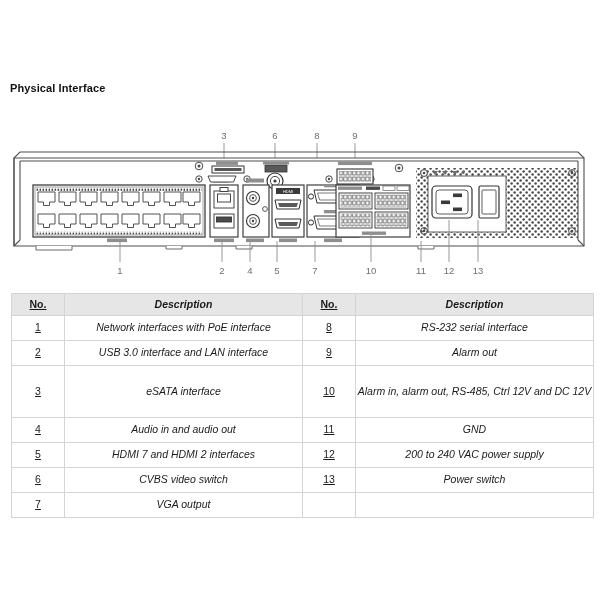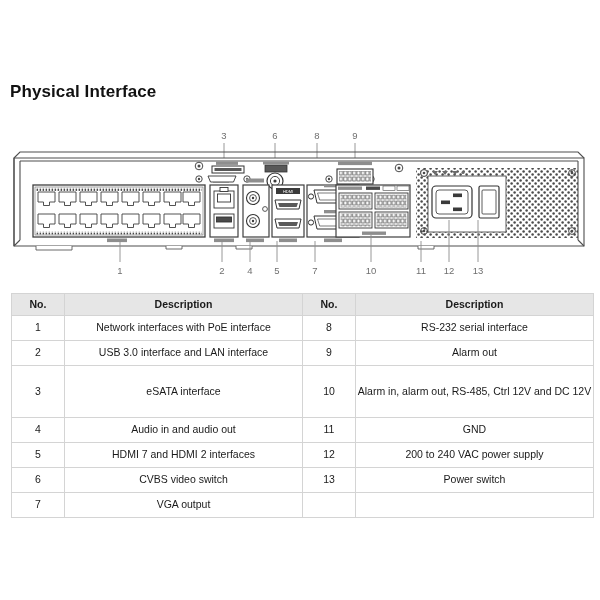--- a/index.html
+++ b/index.html
@@ -14,21 +14,21 @@
     color: #1a1a1a;
     position: relative;
     overflow: hidden;
   }
 
   
   #page-title {
     position: absolute;
     left: 10px;
     top: 82px;
-    font-size: 17px;
+    font-size: 11px;
     font-weight: bold;
     letter-spacing: 0.1px;
     color: #111111;
   }
 
   
   #diagram {
     position: absolute;
     left: 0px;
     top: 128px;
@@ -59,22 +59,22 @@
     color: #1a1a1a;
     line-height: 1.45;
   }
   table.spec th {
     background: #e6e6e6;
     font-weight: bold;
     height: 21px;
     font-size: 10.5px;
   }
   table.spec td { height: 24px; }
-  td.num, th.num { width: 52px; }
-  td.desc, th.desc { width: 237px; }
+  td.num, th.num { width: 52px; text-decoration: underline; }
+  td.desc, th.desc { width: 237px; font-style: italic; }
   tr.tall td { height: 51px; }
   td.blank {
     border: none;
     background: #ffffff;
   }
 </style>
 </head>
 <body>
 
 <div id="page-title">Physical Interface</div>

